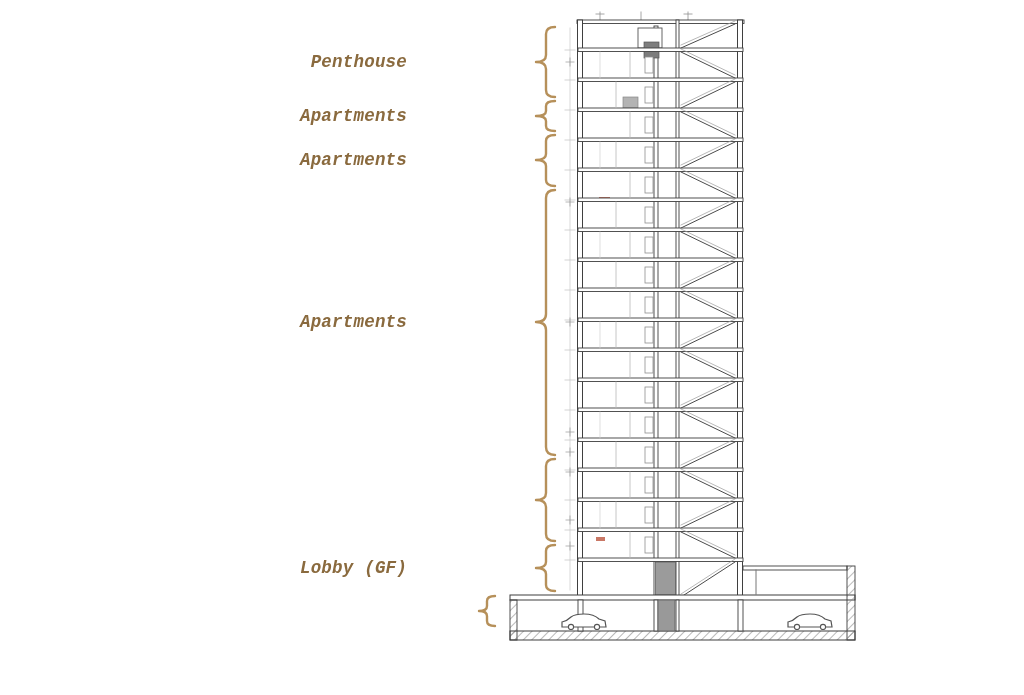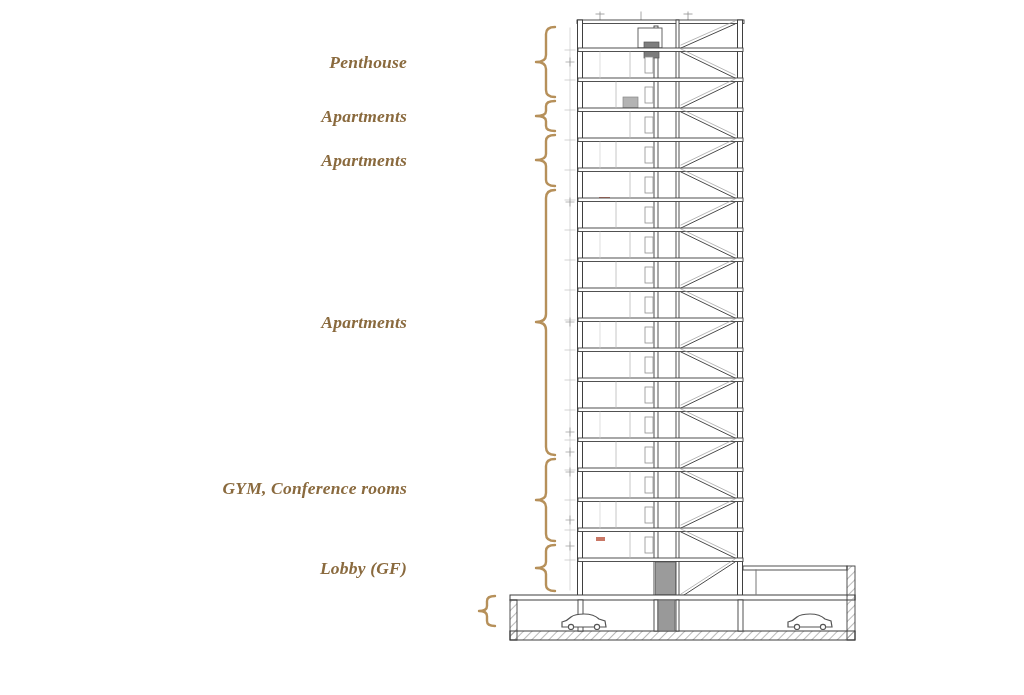--- a/index.html
+++ b/index.html
@@ -1,20 +1,20 @@
 <!DOCTYPE html>
 <html style="--background: #ffffff; --label-text: #8a6a3e; --brace: #b6905a; --drawing-dark: #3f3f3f; --drawing-light: #9a9a9a;"><head>
 <meta charset="utf-8">
 <style>
   *{box-sizing:border-box;margin:0;padding:0;}
   html,body{width:1024px;height:695px;background:#ffffff;}
   .canvas{
     position:relative;width:907px;height:695px;overflow:hidden;
     background:var(--background,#ffffff);
-    font-family:Liberation Serif, serif;
+    font-family:Liberation Mono, monospace;
   }
   .zone-label{
     position:absolute;
     color:var(--label-text,#8a6a3e);
     font-style:italic;font-weight:600;font-size:17.5px;line-height:22px;
     white-space:nowrap;text-align:right;letter-spacing:.2px;
   }
   .zone-label .line{display:block;line-height:25px;}
   svg.linework{position:absolute;left:0;top:0;}
   .brace{
@@ -237,18 +237,17 @@
 
   <div class="zone-label" style="top:51px;right:500px">Penthouse</div>
 
   <div class="zone-label" style="top:105px;right:500px">Apartments</div>
 
   <div class="zone-label" style="top:149px;right:500px">Apartments</div>
 
   <div class="zone-label" style="top:311px;right:500px">Apartments</div>
 
   <div class="zone-label" style="top:476px;right:500px">
-    <span class="line">GYM, Conference rooms</span>
   </div>
 
   <div class="zone-label" style="top:557px;right:500px">Lobby (GF)</div>
 
 </div>
 
 </body></html>

